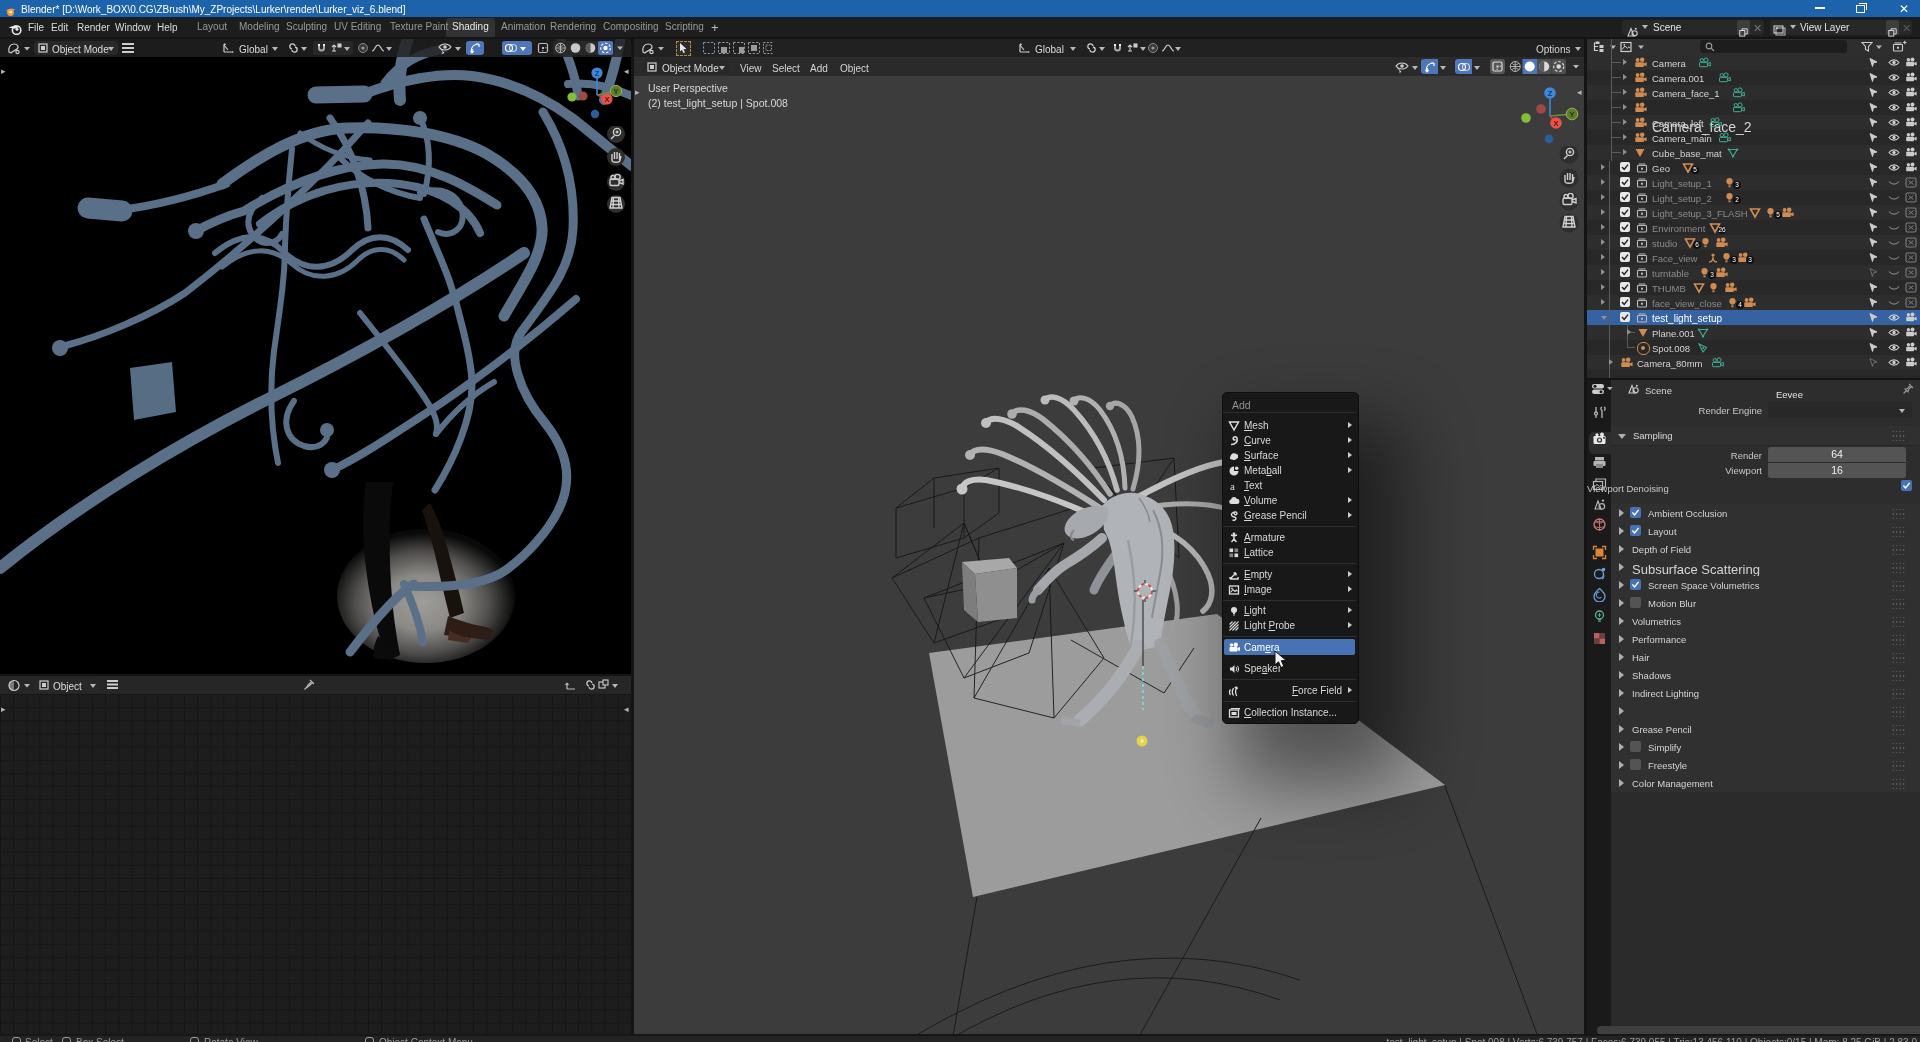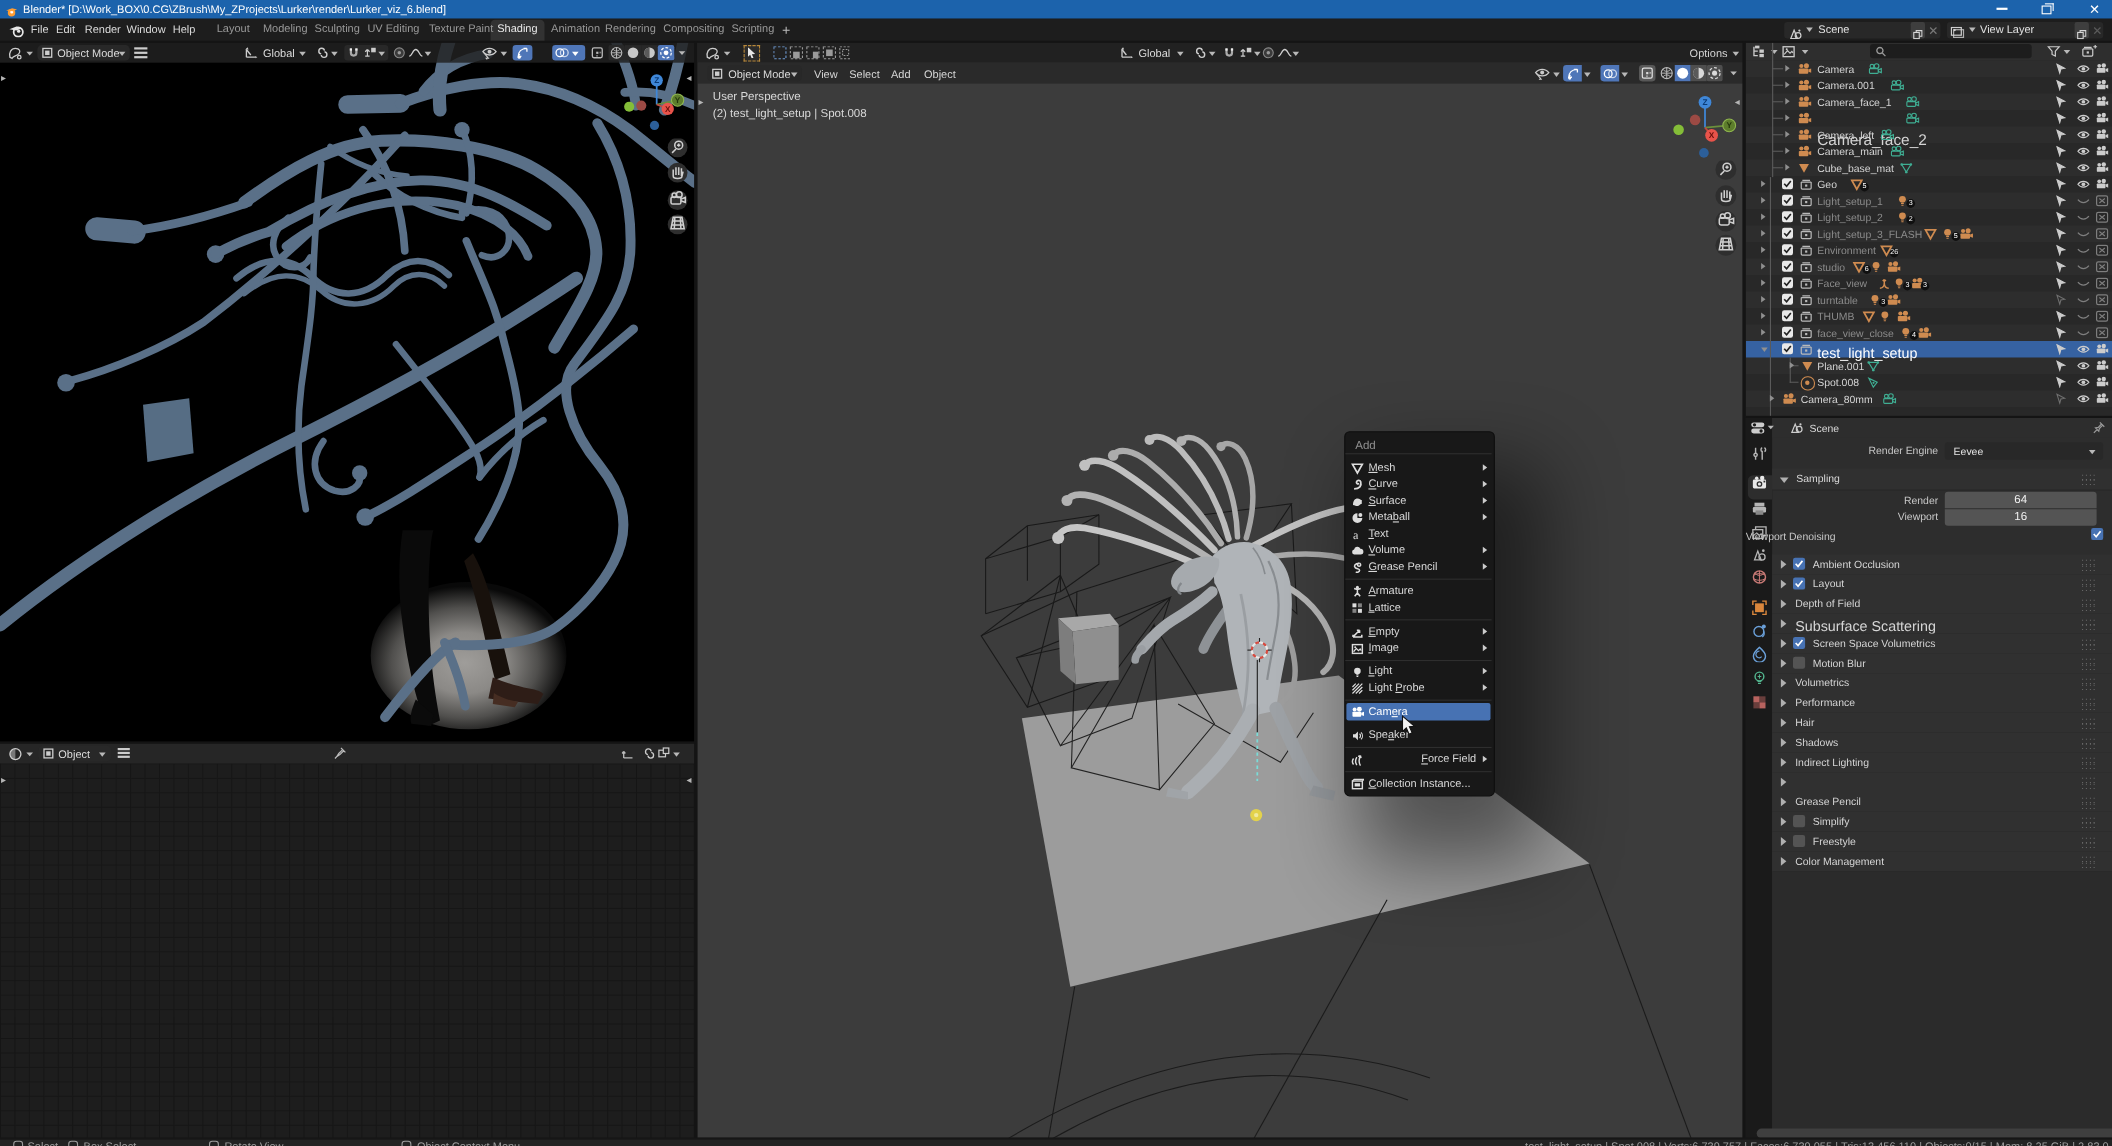--- a/index.html
+++ b/index.html
@@ -1338,21 +1338,21 @@
 <div class="abs" style="left:33px;top:274px;width:10px;height:10px;background:#e8e8e8;border-radius:2px;"></div>
     <svg class="abs" style="left:33px;top:274px;" width="10" height="10" viewBox="0 0 10 10">
       <path d="M2 5 L4.2 7.4 L8 2.6" stroke="#222" stroke-width="1.5" fill="none"></path>
     </svg>
 <svg class="abs" style="left:49px;top:274px;" width="12" height="12" viewBox="0 0 12 12">
       <g fill="none" stroke="#b9b9b9" stroke-width="1.1">
         <path d="M1.5 3.5 L10.5 3.5 M1.5 3.5 L1.5 9 A1 1 0 0 0 2.5 10 L9.5 10 A1 1 0 0 0 10.5 9 L10.5 3.5 M2.5 2 L9.5 2"></path>
         <rect x="5" y="5.7" width="2" height="2" fill="#b9b9b9" stroke="none"></rect>
       </g>
     </svg>
-<div class="abs" style="left:65px;top:276px;color:#ffffff;font-size:13px;line-height:1;">test_light_setup</div>
+<div class="abs" style="left:65px;top:276px;color:#ffffff;font-size:10px;line-height:1;">test_light_setup</div>
 <svg class="abs" style="left:281px;top:274px;" width="11" height="11" viewBox="0 0 11 11">
       <path d="M2 1.5 L9 5 L5.5 5.8 L4.5 9.5 Z" fill="#cccccc" stroke="#cccccc" stroke-width="1"></path>
     </svg>
 <svg class="abs" style="left:301px;top:274px;" width="12" height="11" viewBox="0 0 12 11">
       <path d="M1 5.5 C3.5 2 8.5 2 11 5.5 C8.5 9 3.5 9 1 5.5 Z" fill="none" stroke="#ccc" stroke-width="1.1"></path>
       <circle cx="6" cy="5.5" r="1.7" fill="#ccc"></circle>
     </svg>
 <svg class="abs" style="left:318px;top:274px;" width="12" height="11" viewBox="0 0 12 11">
       <g fill="#cccccc">
         <circle cx="3.4" cy="2.8" r="1.7"></circle>
@@ -1531,21 +1531,21 @@
       <g fill="#c96a66">
         <rect x="2" y="2" width="5.5" height="5.5" opacity="0.9"></rect>
         <rect x="7.5" y="7.5" width="5.5" height="5.5" opacity="0.9"></rect>
         <rect x="7.5" y="2" width="5.5" height="5.5" opacity="0.45"></rect>
         <rect x="2" y="7.5" width="5.5" height="5.5" opacity="0.45"></rect>
       </g>
     </svg>
 <div class="abs" style="left:181px;top:24px;color:#c8c8c8;font-size:9.5px;line-height:1;width:0;"></div>
 <div class="abs" style="left:0px;top:26px;width:175px;text-align:right;color:#c8c8c8;font-size:9.5px;line-height:1;">Render Engine</div>
 <div class="abs" style="left:181px;top:22px;width:144px;height:16px;background:#282828;border-radius:3px;"></div>
-<div class="abs" style="left:189px;top:27px;color:#e2e2e2;font-size:9.5px;line-height:1;">Eevee</div>
+<div class="abs" style="left:189px;top:10px;color:#e2e2e2;font-size:9.5px;line-height:1;">Eevee</div>
 <div class="abs" style="left:312px;top:29px;">
       <span class="chev"></span>
     </div>
 <div class="abs" style="left:24px;top:46px;width:309px;height:19px;background:#303030;border-bottom:1px solid #262626;"></div>
 <div class="abs" style="left:31px;top:54px;width:0;height:0;border-left:4px solid transparent;border-right:4px solid transparent;border-top:5px solid #b0b0b0;"></div>
 <div class="abs" style="left:46px;top:51px;color:#dadada;font-size:9.5px;line-height:1;">Sampling</div>
 <div class="abs" style="left:305px;top:51px;color:#6f6f6f;font-size:9px;letter-spacing:1px;line-height:0.55;">::::<br>::::</div>
 <div class="abs" style="left:0px;top:71px;width:175px;text-align:right;color:#c8c8c8;font-size:9.5px;line-height:1;">Render</div>
 <div class="abs" style="left:181px;top:67px;width:138px;height:15px;background:#545454;border-radius:3px 3px 0 0;"></div>
 <div class="abs" style="left:181px;top:67px;width:138px;height:15px;text-align:center;color:#f0f0f0;font-size:10.5px;line-height:15px;">64</div>

